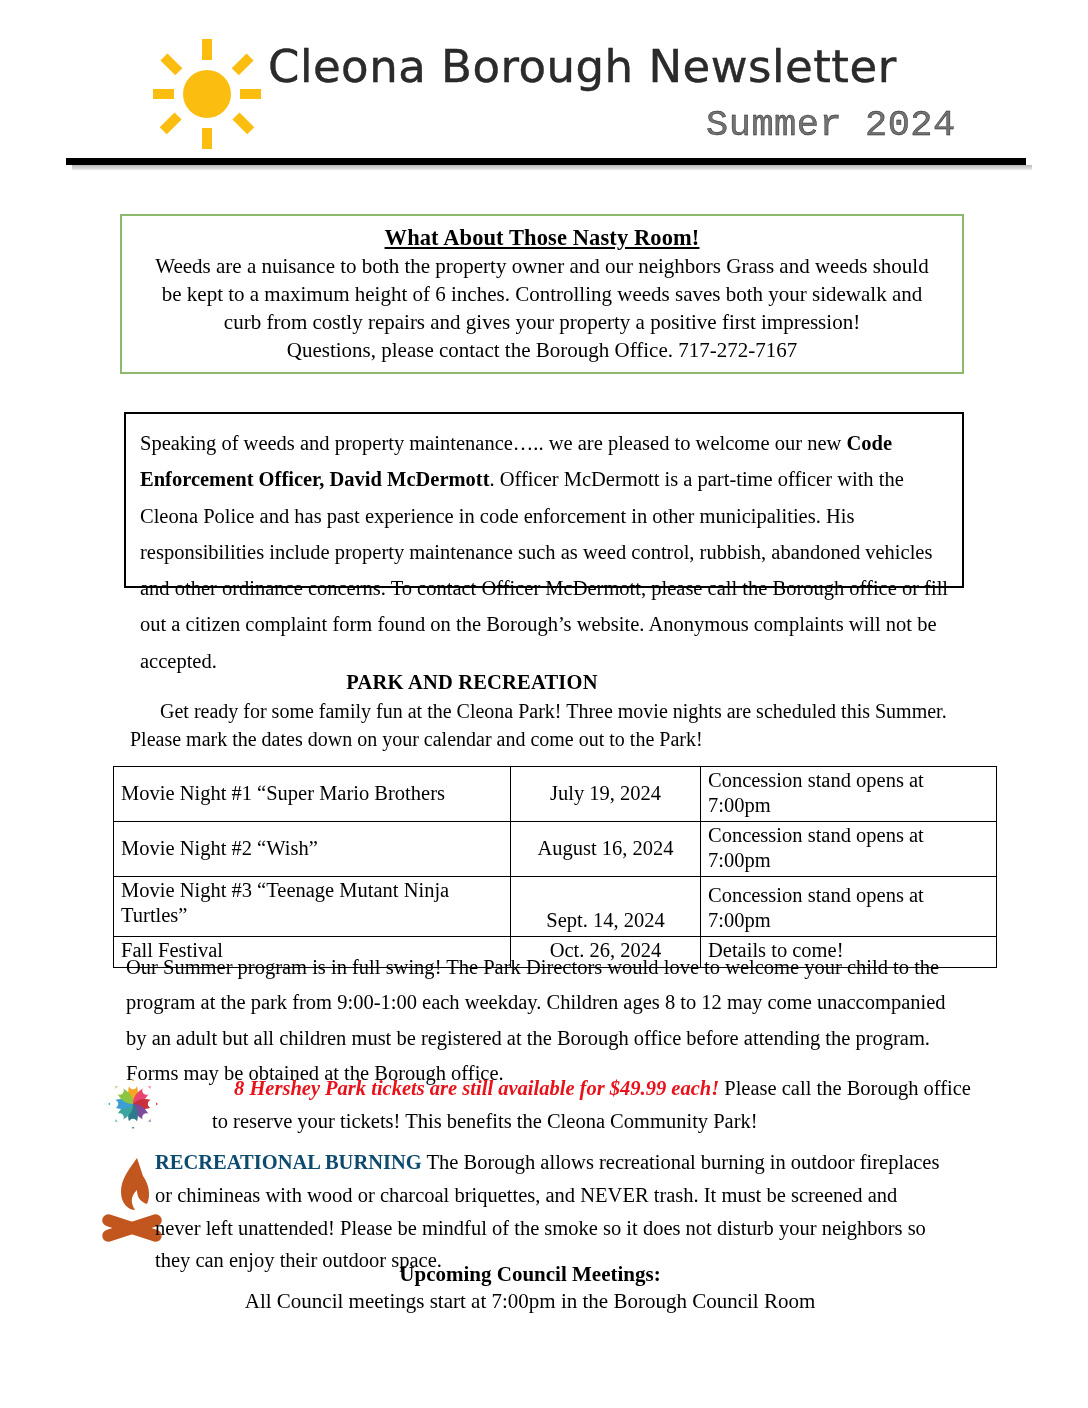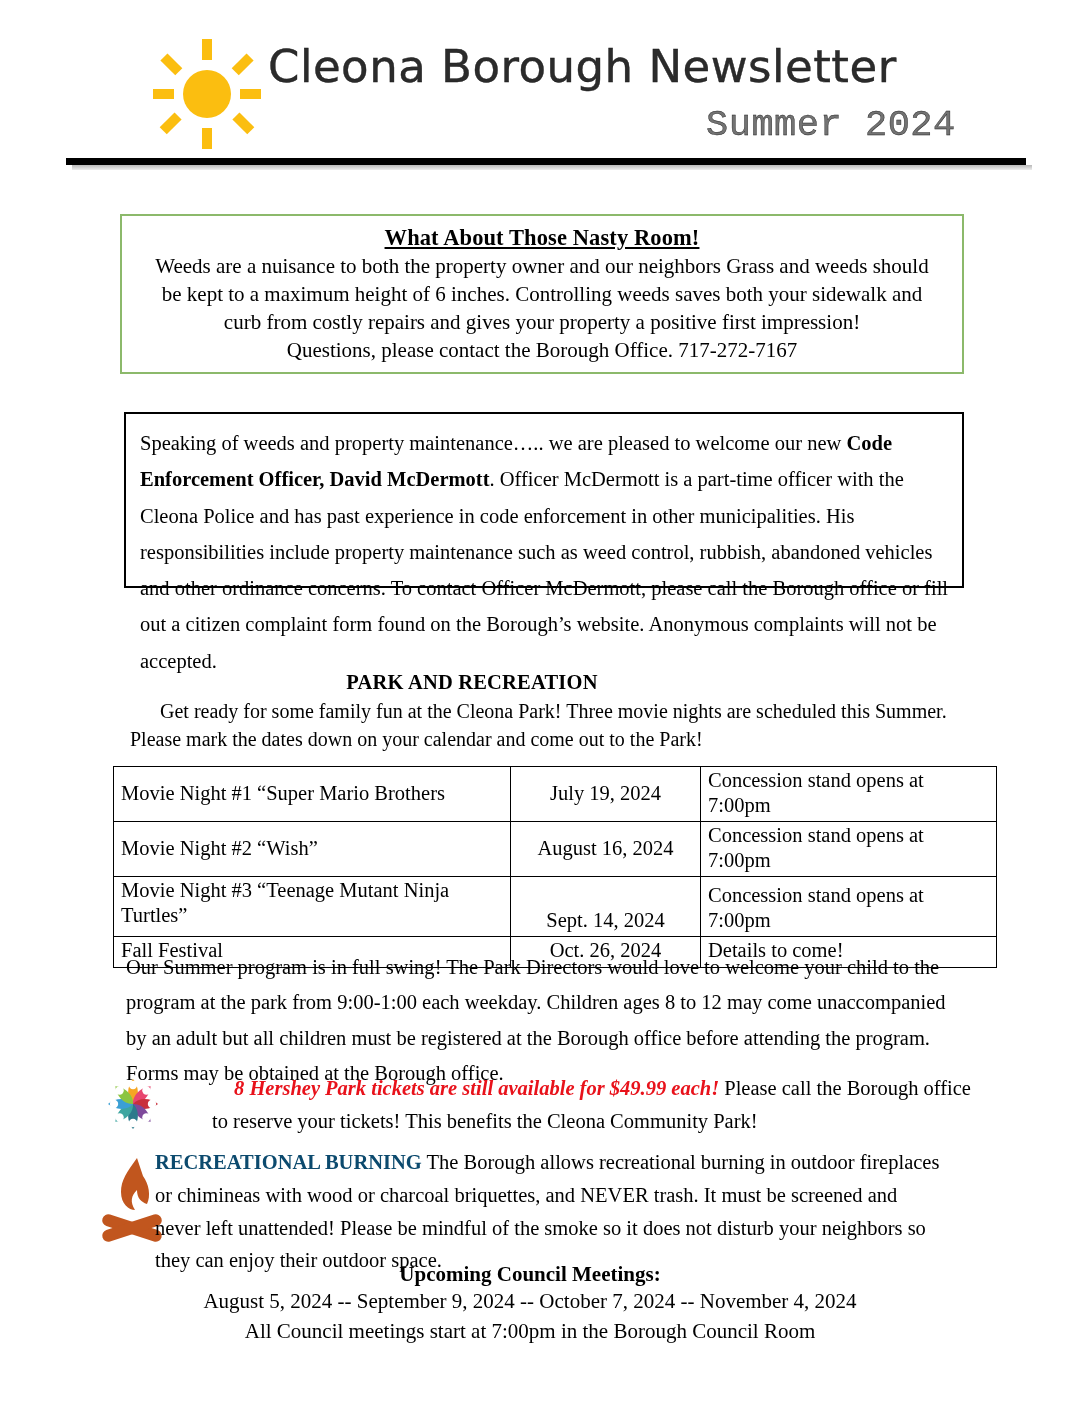--- a/index.html
+++ b/index.html
@@ -357,15 +357,14 @@
       <rect x="4" y="70" width="62" height="12" rx="6" fill="#C1561E" transform="rotate(-18 35 76)"></rect>
     </svg>
   </span>
   <div class="burn-text">
     <span class="accent">RECREATIONAL BURNING</span><span>  The Borough allows recreational burning in outdoor fireplaces or chimineas with wood or charcoal briquettes, and NEVER trash.  It must be screened and never left unattended! Please be mindful of the smoke so it does not disturb your neighbors so they can enjoy their outdoor space.</span>
   </div>
 </div>
 
 <div class="council">
   <div class="council-title">Upcoming Council Meetings:</div>
-  <div class="council-dates">August 5, 2024  -- September 9, 2024 -- October 7, 2024  -- November 4, 2024</div>
   <div class="council-note">All Council meetings start at 7:00pm in the Borough Council Room</div>
 </div>
 
 </body></html>

